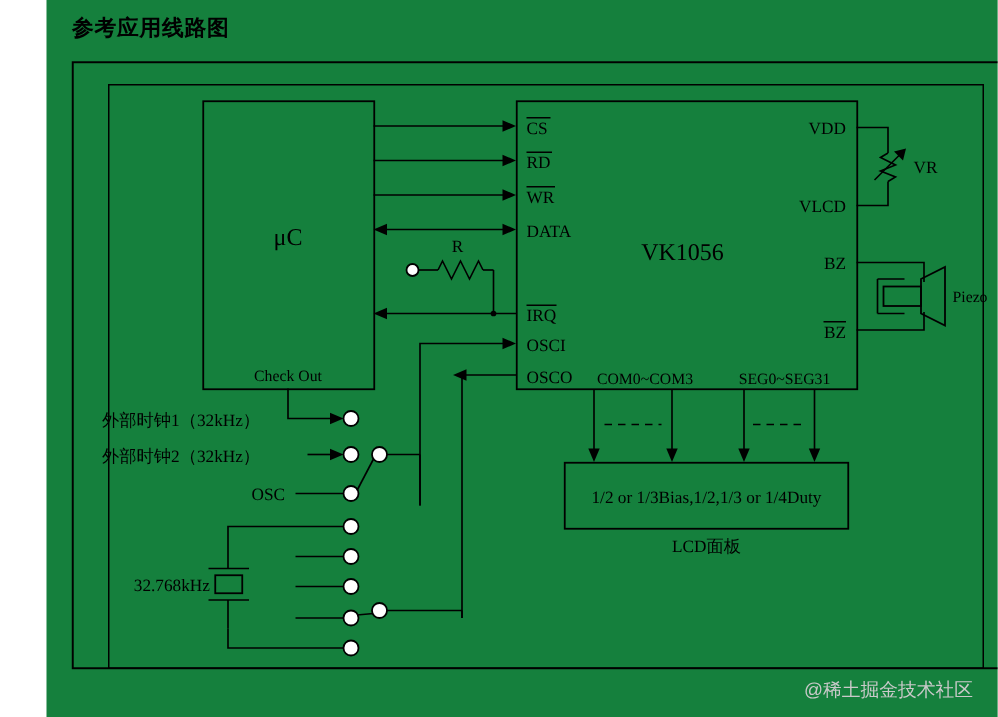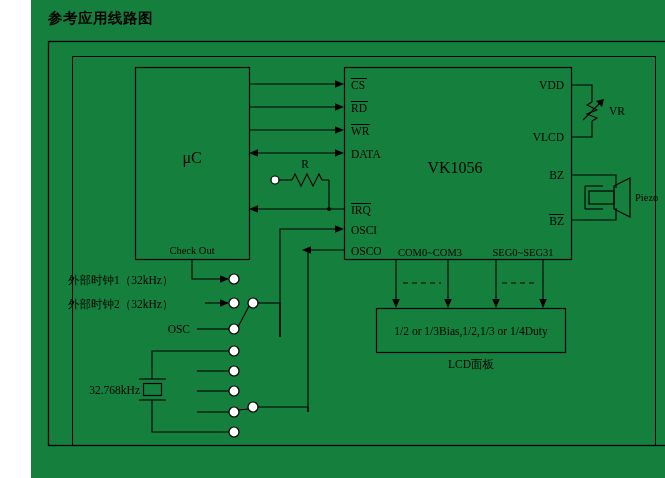--- a/index.html
+++ b/index.html
@@ -271,14 +271,15 @@
       <line class="wire" x1="207" y1="410" x2="218" y2="409"></line>
       <circle class="node" cx="222" cy="407" r="5"></circle>
       <polyline class="wire" points="227,407 277,407"></polyline>
     </g>
 
     <line class="wire" x1="249" y1="303" x2="249" y2="337"></line>
     <line class="wire" x1="277" y1="407" x2="277" y2="412"></line>
 
   </svg>
 
+  <div id="watermark">@稀土掘金技术社区</div>
 
 </div>
 
 </body></html>

